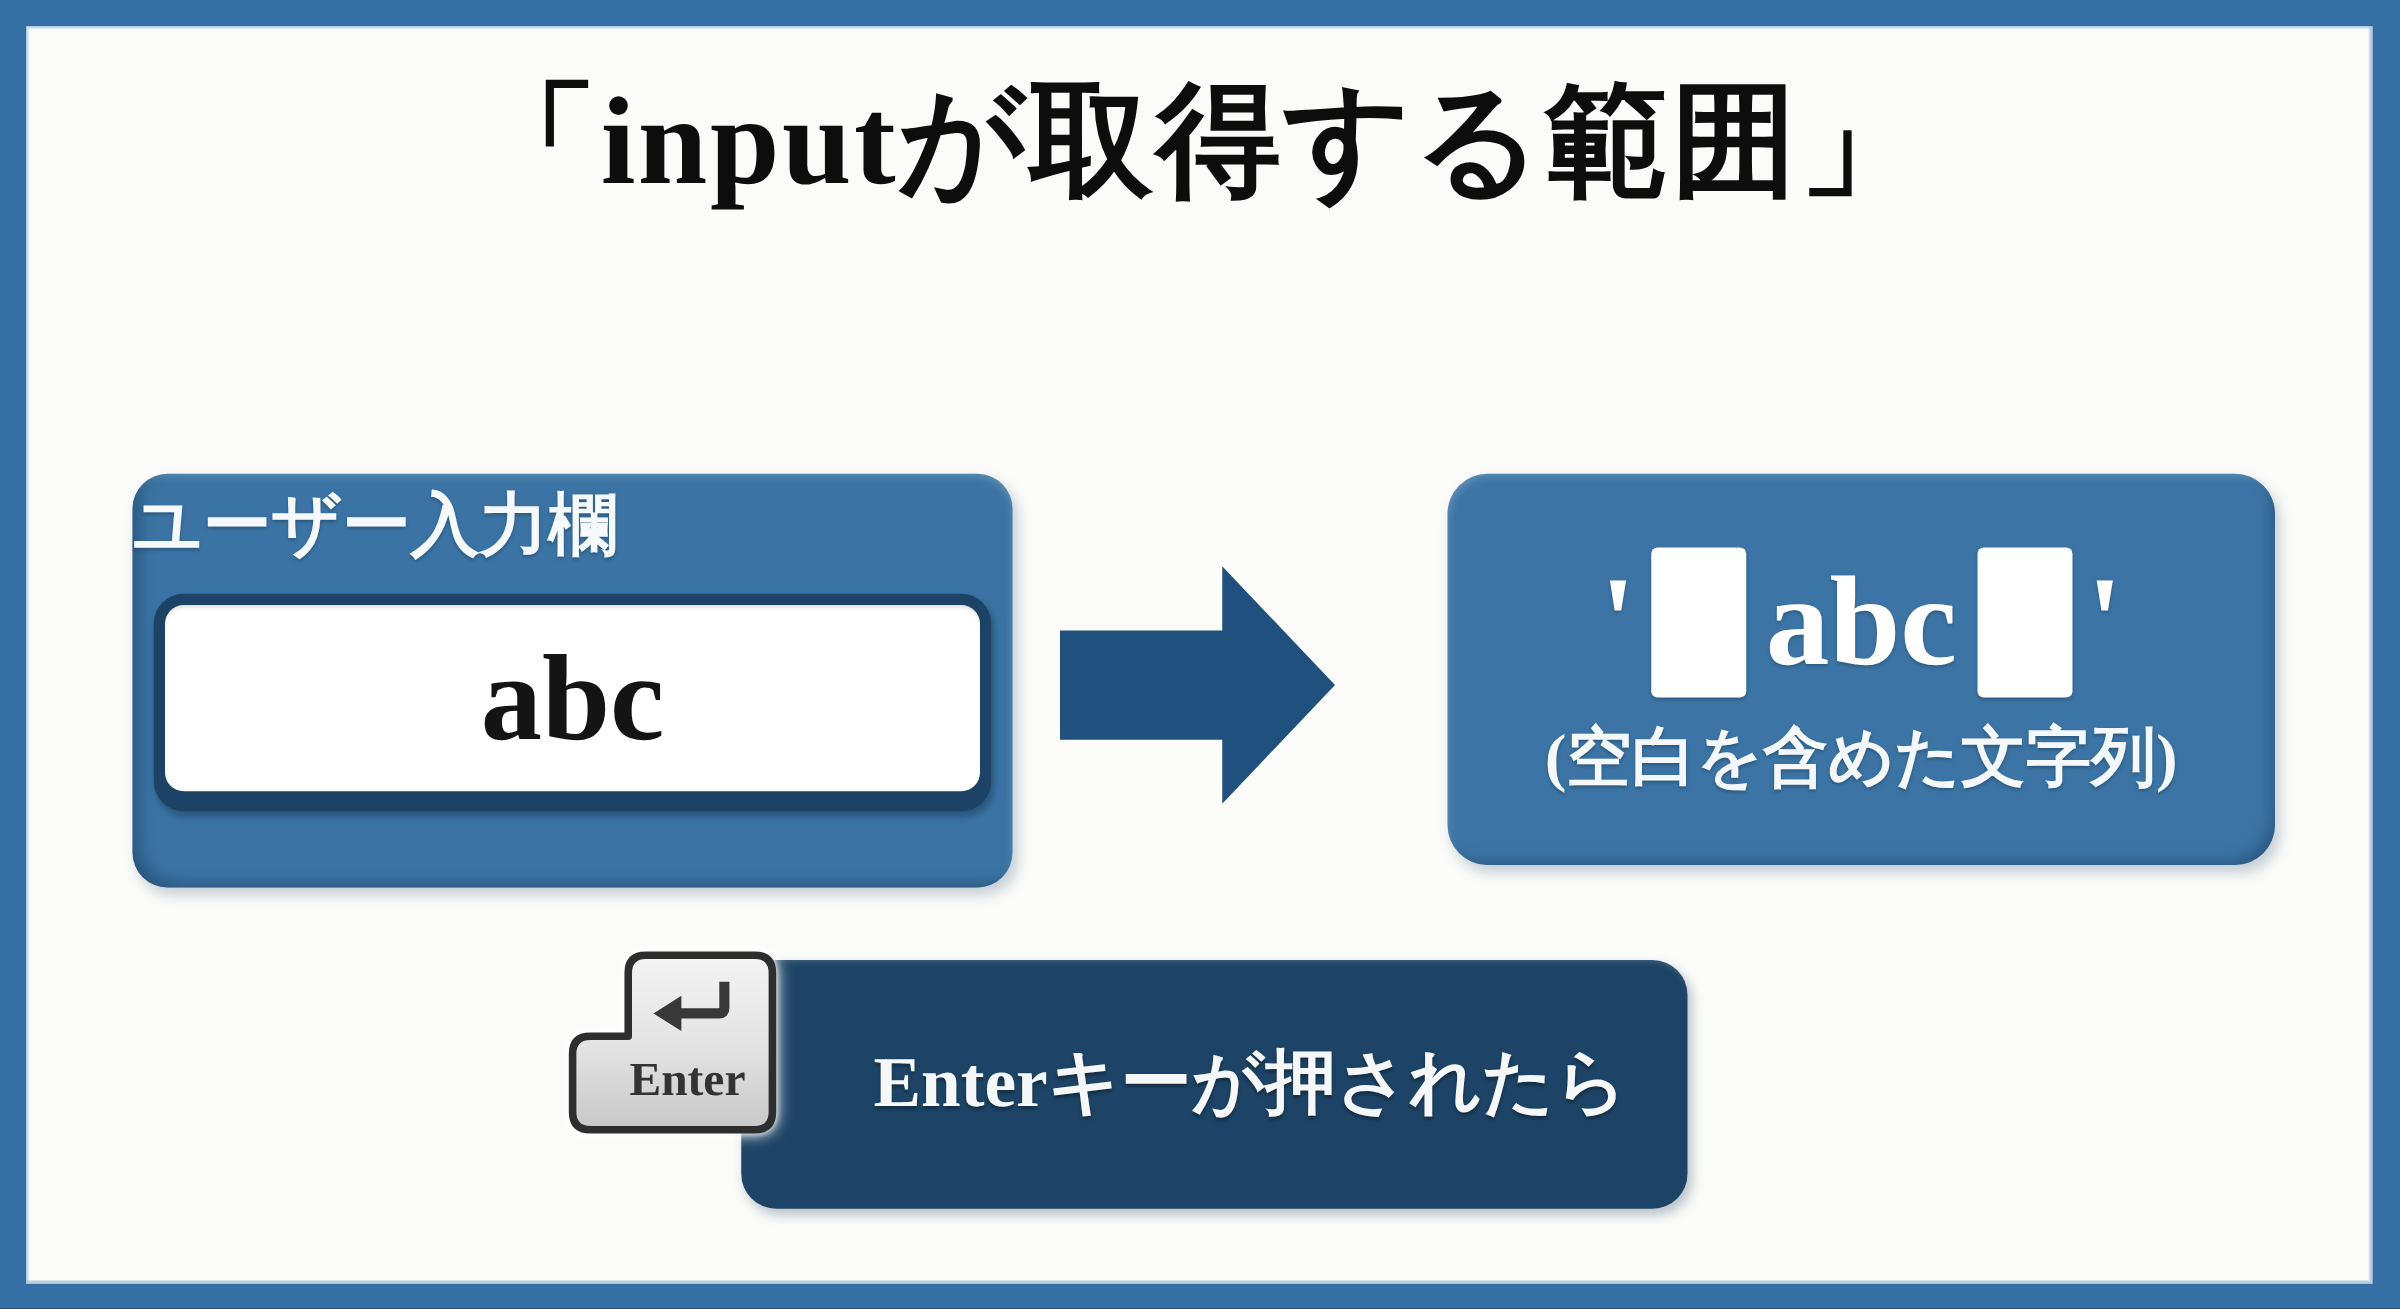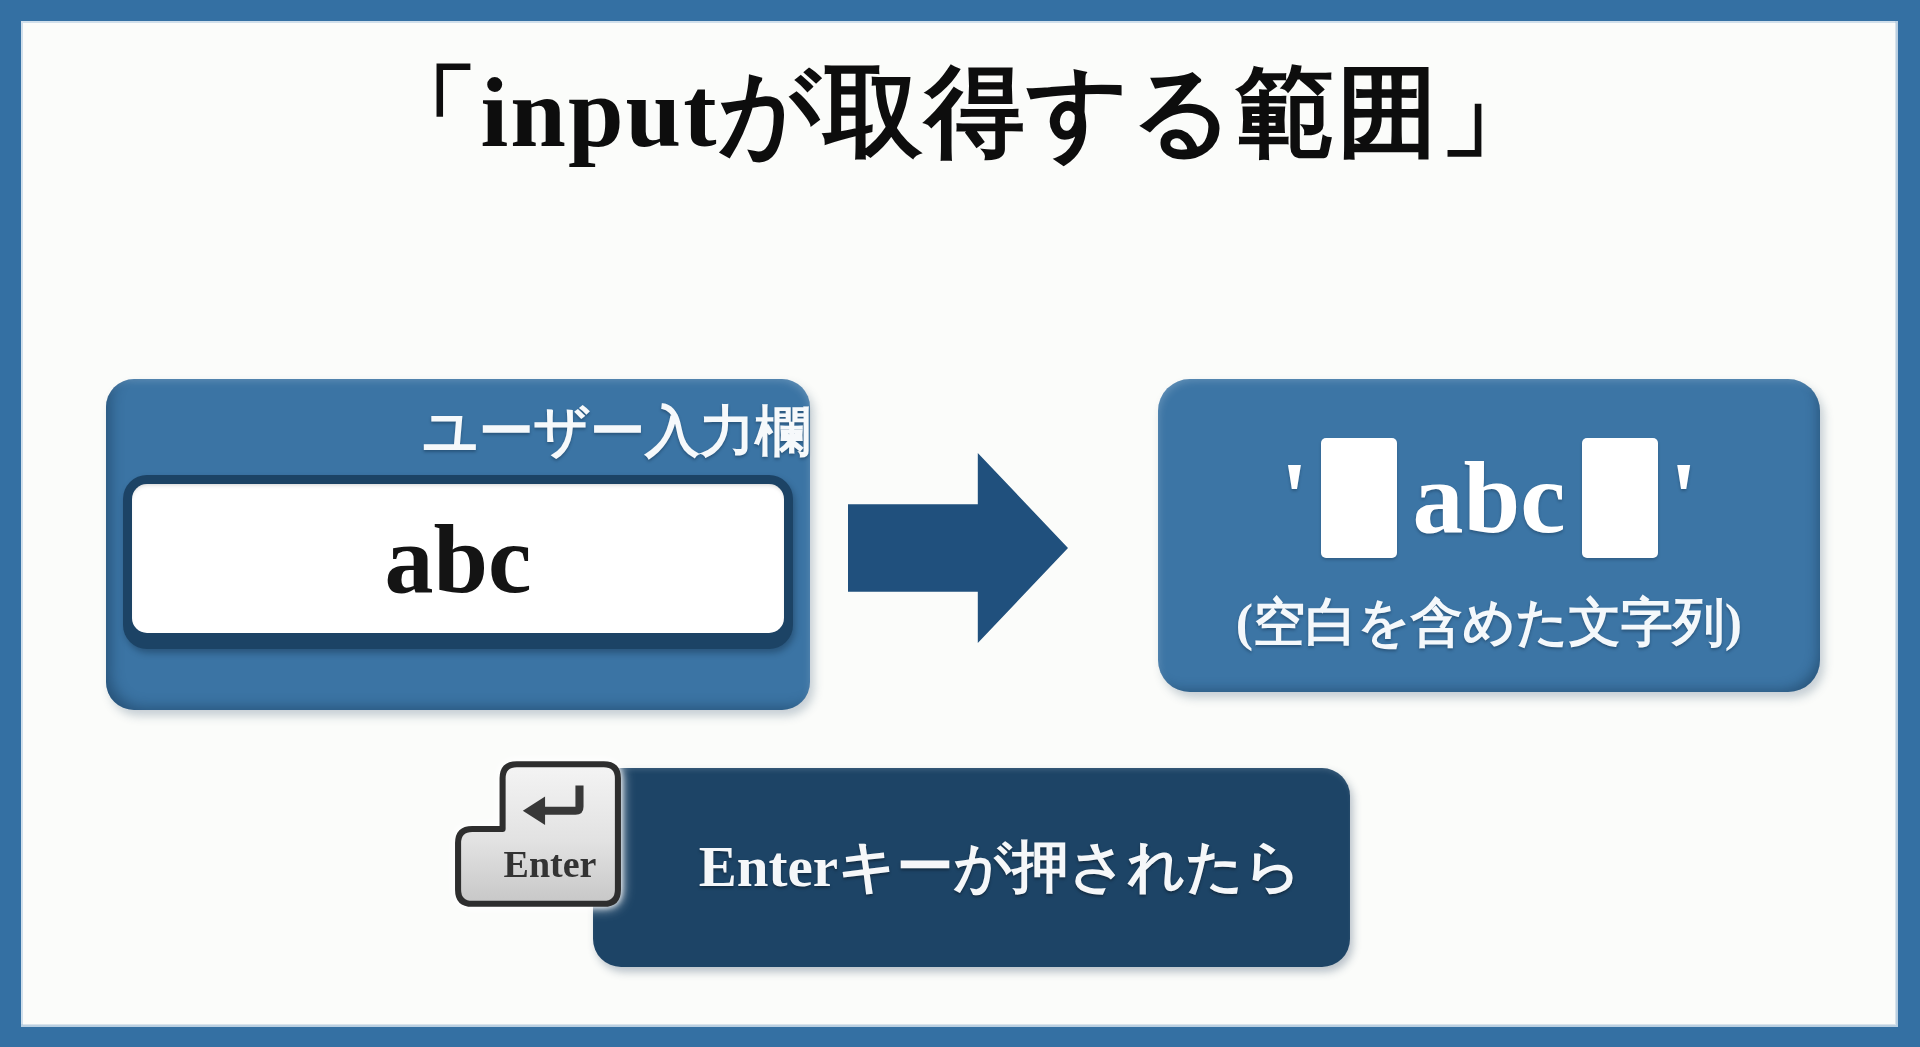--- a/index.html
+++ b/index.html
@@ -20,21 +20,21 @@
   }
   
   .input-box{
     position:absolute;left:106px;top:379px;width:704px;height:331px;
     background:#3b74a4;border-radius:28px;
     box-shadow:inset 10px -8px 14px -6px rgba(16,42,68,.45),
                inset -3px 5px 8px -4px rgba(255,255,255,.22),
                4px 6px 10px rgba(40,70,100,.25);
   }
   .input-label{
-    margin-top:16px;text-align:right;
+    margin-top:4px;text-align:left;
     font-size:55px;font-weight:700;color:#f6f9fb;
     text-shadow:0 2px 3px rgba(10,30,50,.35);
   }
   .field-outer{
     position:absolute;left:17px;right:17px;top:96px;height:174px;
     background:#1c4365;border-radius:24px;
     padding:9px 9px 16px 9px;box-sizing:border-box;
     box-shadow:2px 4px 6px rgba(10,30,50,.35);
   }
   .field-inner{
@@ -67,21 +67,21 @@
   }
   .space-block{
     width:76px;height:120px;background:#ffffff;border-radius:5px;
     box-shadow:0 2px 3px rgba(10,30,50,.25);
   }
   .result-value{
     font-size:102px;font-weight:800;color:#ffffff;line-height:122px;
     margin:0 4px;text-shadow:0 2px 3px rgba(10,30,50,.3);
   }
   .result-caption{
-    margin-top:29px;text-align:center;
+    margin-top:12px;text-align:center;
     font-size:52px;font-weight:700;color:#f4f8fb;white-space:nowrap;
     text-shadow:0 2px 3px rgba(10,30,50,.35);
   }
   
   .note-box{
     position:absolute;left:593px;top:738px;width:757px;height:199px;
     background:#1d4466;border-radius:28px;
     display:flex;flex-direction:column;justify-content:center;align-items:center;
     padding-left:58px;box-sizing:border-box;
     box-shadow:inset 0 4px 6px -3px rgba(255,255,255,.18),

